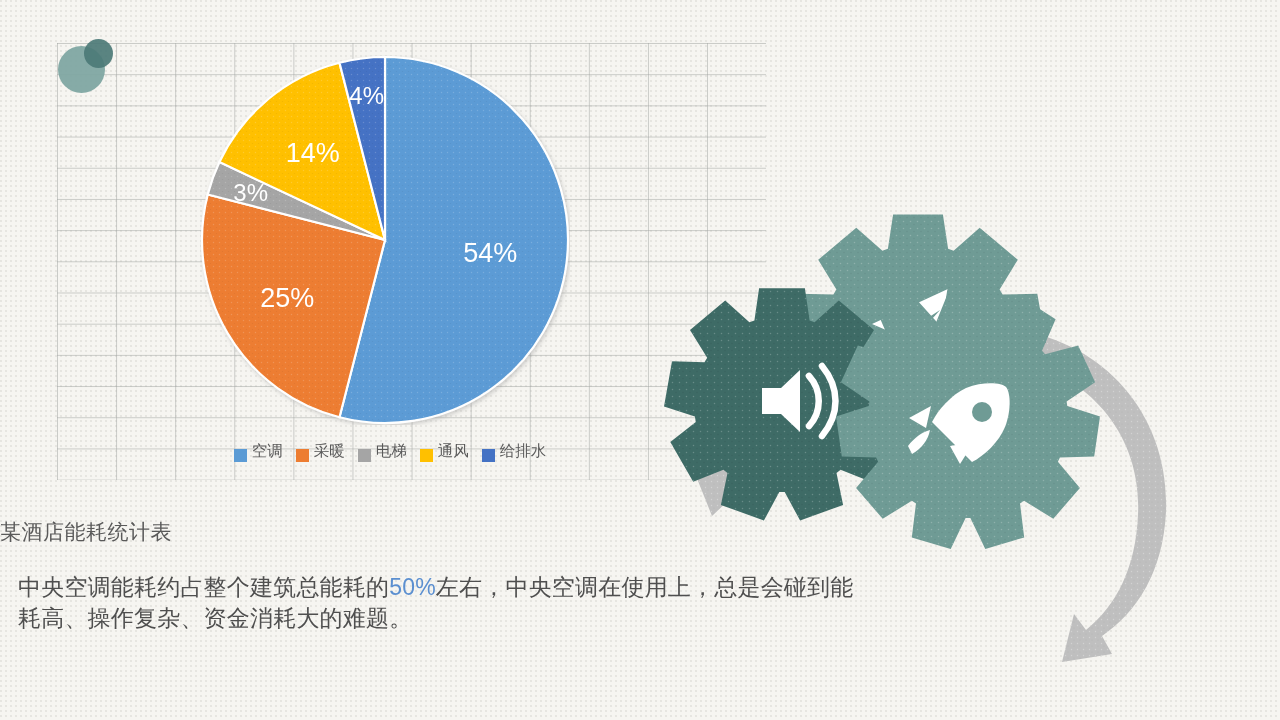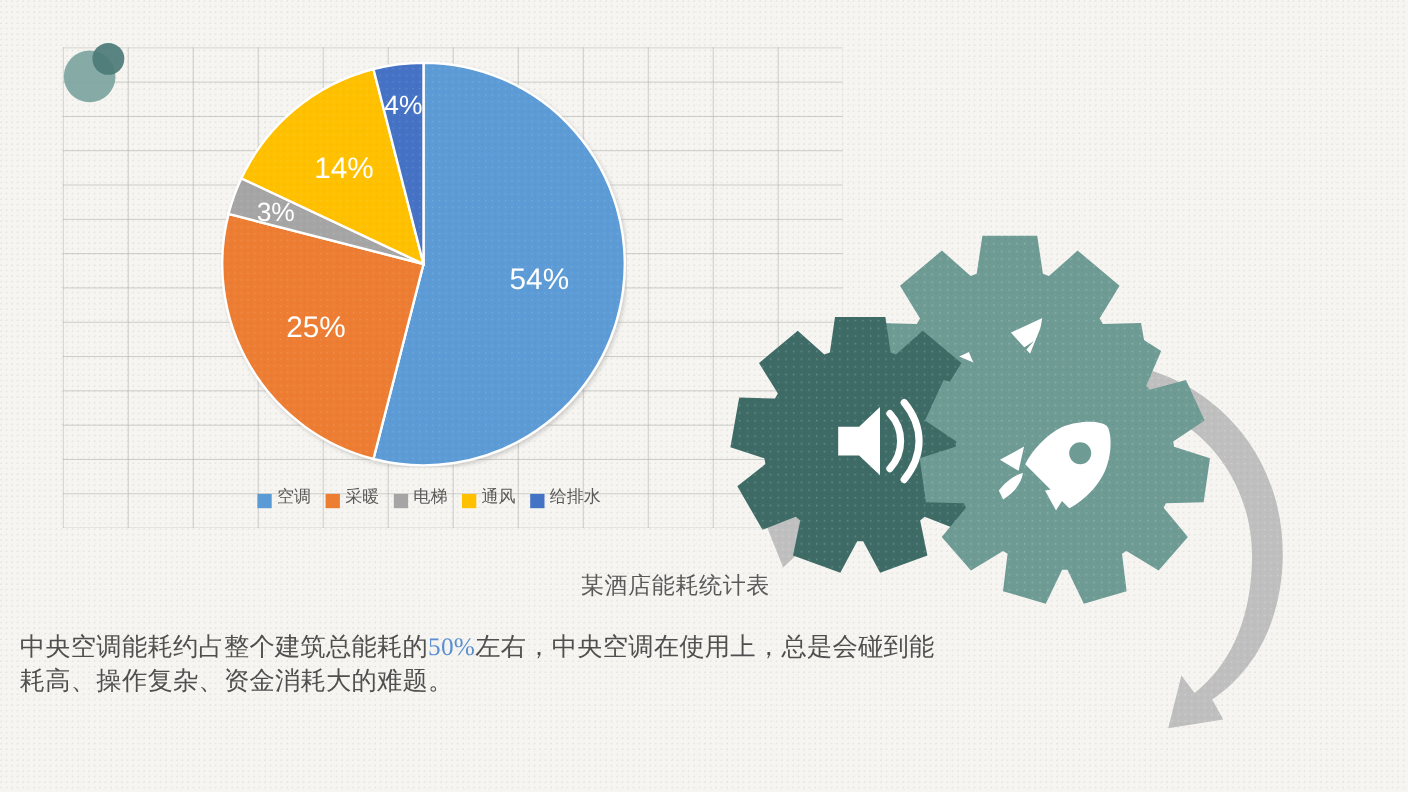--- a/index.html
+++ b/index.html
@@ -103,37 +103,37 @@
     height: 13px;
     display: inline-block;
     flex: 0 0 auto;
   }
   
   #caption {
     position: absolute;
     left: 0;
     top: 518px;
     width: 700px;
-    text-align: right;
+    text-align: left;
     font-size: 21px;
     color: #5a5a5a;
     letter-spacing: .5px;
   }
   
   #body-text {
     position: absolute;
     left: 18px;
     top: 572px;
     width: 850px;
     font-size: 23px;
     line-height: 31px;
     color: #4f4f4f;
     letter-spacing: .2px;
   }
-  #body-text .hl { color: #5b8fd0; font-family: Liberation Serif, serif; }
+  #body-text .hl { color: #5b8fd0; }
   #body-text .indent { display: block; text-indent: 46px; }
   
   #gears {
     position: absolute;
     left: 650px;
     top: 150px;
     width: 630px;
     height: 520px;
   }
   #gears svg { display: block; }

